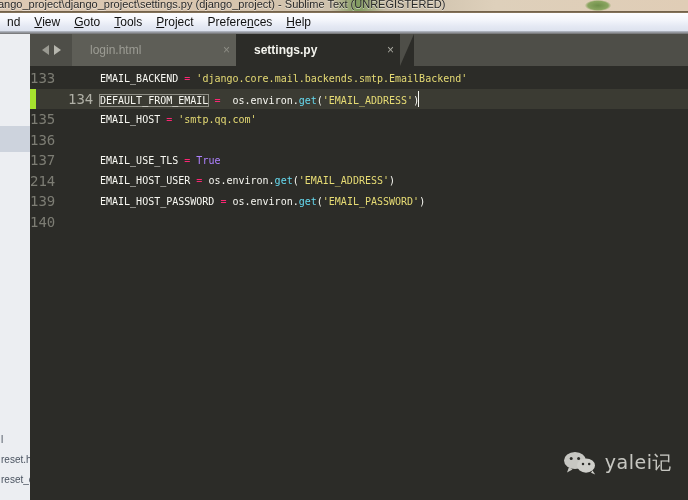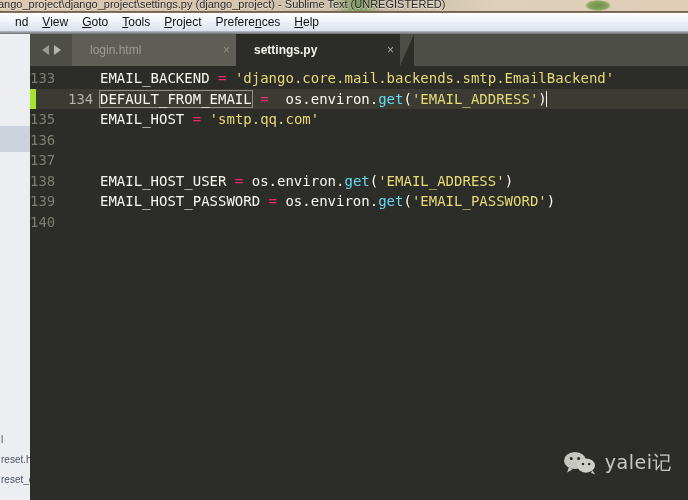--- a/index.html
+++ b/index.html
@@ -50,21 +50,21 @@
   .titlebar-bottom{
     position:absolute;left:0;top:11px;width:688px;height:2px;
     background:linear-gradient(180deg,#6b5a44,#8c7a60);
   }
 
   
   .menubar{
     position:absolute;left:0;top:13px;width:688px;height:18px;
     background:linear-gradient(180deg,#fdfdff 0%,#f3f5fb 40%,#e4e8f3 75%,#dde2ee 100%);
     display:flex;align-items:center;
-    padding-left:8px;box-sizing:border-box;
+    padding-left:0px;box-sizing:border-box;
   }
   .menu-item{
     font-size:12px;color:#111;padding:1px 7px;white-space:nowrap;
     line-height:15px;cursor:default;
   }
   .menu-item .u{text-decoration:underline;}
   .menubar-shadow{
     position:absolute;left:0;top:31px;width:688px;height:3px;
     background:linear-gradient(180deg,#b9bfcc,#6e6e6e);
   }
@@ -126,21 +126,21 @@
   .code-line.active{background:#3b3b33;}
   .gutter-marker{
     position:absolute;left:0;top:0;width:6px;height:20.5px;
     background:#a6e22e;
   }
   .lineno{
     width:70px;flex:none;text-align:left;padding-right:14px;
     box-sizing:border-box;color:#7d7d74;font-size:14px;
   }
   .code-line.active .lineno{color:#b0b0a6;padding-left:38px;}
-  .codetext{position:relative;color:#f8f8f2;font-size:14px;}
+  .codetext{position:relative;color:#f8f8f2;font-size:10px;}
   .tok-op{color:#f92672;}
   .tok-str{color:#e6db74;}
   .tok-num{color:#ae81ff;}
   .tok-fn{color:#66d9ef;}
   .tok-plain{color:#f8f8f2;}
   .selbox{
     border:1px solid #8f8f86;padding:0 0px;margin:16px -1px;
   }
   .caret{
     display:inline-block;width:1px;height:16px;background:#f8f8f2;
@@ -211,22 +211,22 @@
         </div>
       <div class="tabfill"></div>
     </div>
 
     <div class="editor">
       <div id="code-host" style="padding-top:2px;">
           <div class="code-line"><div class="lineno">133</div><div class="codetext"><span class="tok-plain">EMAIL_BACKEND </span><span class="tok-op">=</span><span class="tok-plain"> </span><span class="tok-str">'django.core.mail.backends.smtp.EmailBackend'</span></div></div>
           <div class="code-line active"><div class="gutter-marker"></div><div class="lineno">134</div><div class="codetext"><span class="tok-plain selbox">DEFAULT_FROM_EMAIL</span><span class="tok-plain"> </span><span class="tok-op">=</span><span class="tok-plain">  </span><span class="tok-plain">os.environ.</span><span class="tok-fn">get</span><span class="tok-plain">(</span><span class="tok-str">'EMAIL_ADDRESS'</span><span class="tok-plain">)</span><span class="caret"></span></div></div>
           <div class="code-line"><div class="lineno">135</div><div class="codetext"><span class="tok-plain">EMAIL_HOST </span><span class="tok-op">=</span><span class="tok-plain"> </span><span class="tok-str">'smtp.qq.com'</span></div></div>
           <div class="code-line"><div class="lineno">136</div></div>
-          <div class="code-line"><div class="lineno">137</div></div>
-          <div class="code-line"><div class="lineno">138</div><div class="codetext"><span class="tok-plain">EMAIL_HOST_USER </span><span class="tok-op">=</span><span class="tok-plain"> os.environ.</span><span class="tok-fn">get</span><span class="tok-plain">(</span><span class="tok-str">'EMAIL_ADDRESS'</span><span class="tok-plain">)</span></div></div>
+          <div class="code-line"><div class="lineno">137</div><div class="codetext"><span class="tok-plain">EMAIL_USE_TLS </span><span class="tok-op">=</span><span class="tok-plain"> </span><span class="tok-num">True</span></div></div>
+          <div class="code-line"><div class="lineno">214</div><div class="codetext"><span class="tok-plain">EMAIL_HOST_USER </span><span class="tok-op">=</span><span class="tok-plain"> os.environ.</span><span class="tok-fn">get</span><span class="tok-plain">(</span><span class="tok-str">'EMAIL_ADDRESS'</span><span class="tok-plain">)</span></div></div>
           <div class="code-line"><div class="lineno">139</div><div class="codetext"><span class="tok-plain">EMAIL_HOST_PASSWORD </span><span class="tok-op">=</span><span class="tok-plain"> os.environ.</span><span class="tok-fn">get</span><span class="tok-plain">(</span><span class="tok-str">'EMAIL_PASSWORD'</span><span class="tok-plain">)</span></div></div>
           <div class="code-line"><div class="lineno">140</div><div class="codetext"></div></div>
         </div>
 
       <div class="watermark">
         <span class="wechat-icon">
           <svg width="34" height="24" viewBox="0 0 34 24" aria-hidden="true">
             <ellipse cx="12" cy="9.5" rx="11" ry="8.6" fill="#e9e9e4"></ellipse>
             <polygon points="6,16 4,21.5 9.5,18.5" fill="#e9e9e4"></polygon>
             <circle cx="8.2" cy="7.4" r="1.5" fill="#2c2c28"></circle>

